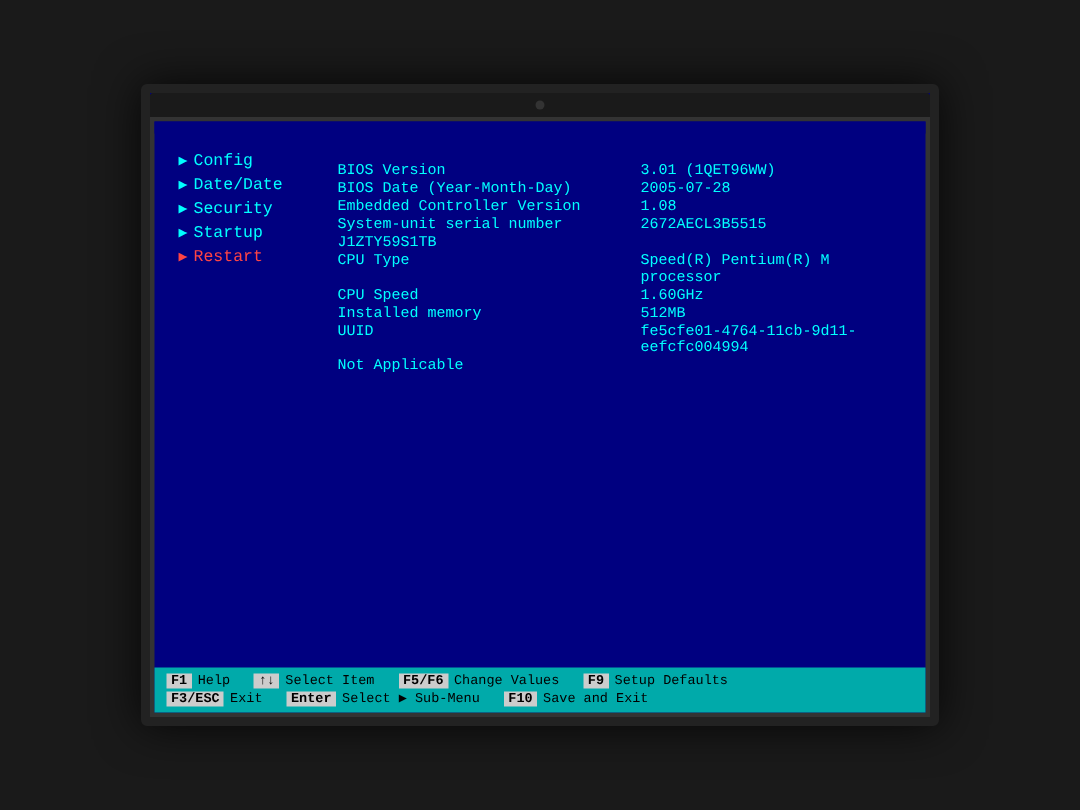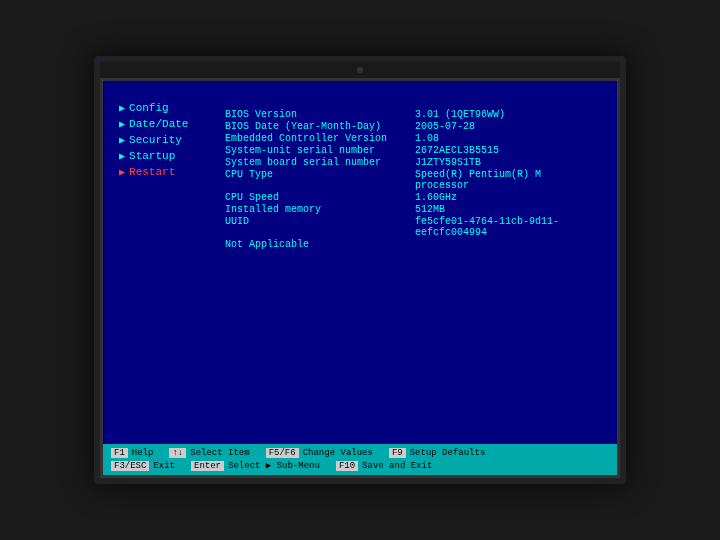--- a/index.html
+++ b/index.html
@@ -77,21 +77,21 @@
       display: flex;
       flex-direction: column;
       gap: 1px;
       margin-top: 8px;
     }
 
     .info-row {
       display: flex;
       font-size: 10px;
       color: #00ffff;
-      gap: 0;
+      gap: 12px;
     }
 
     .info-label {
       width: 190px;
       flex-shrink: 0;
     }
 
     .info-value {
       color: #00ffff;
     }
@@ -108,21 +108,21 @@
     .bottom-item {
       display: flex;
       gap: 4px;
       align-items: center;
     }
 
     .key-label {
       background: #cccccc;
       color: #000;
       padding: 0 3px;
-      font-weight: normal;
+      font-weight: bold;
       font-size: 9px;
     }
 
     .bottom-row {
       display: flex;
       gap: 16px;
     }
 
     .screen-wrapper {
       position: relative;
@@ -197,21 +197,20 @@
     </div>
             <div class="info-row">
       <span class="info-label">Embedded Controller Version</span>
       <span class="info-value">1.08</span>
     </div>
             <div class="info-row">
       <span class="info-label">System-unit serial number</span>
       <span class="info-value">2672AECL3B5515</span>
     </div>
             <div class="info-row">
-      <span class="info-label">System board serial number</span>
       <span class="info-value">J1ZTY59S1TB</span>
     </div>
             <div class="info-row">
       <span class="info-label">CPU Type</span>
       <span class="info-value">Speed(R) Pentium(R) M processor</span>
     </div>
             <div class="info-row">
       <span class="info-label">CPU Speed</span>
       <span class="info-value">1.60GHz</span>
     </div>

